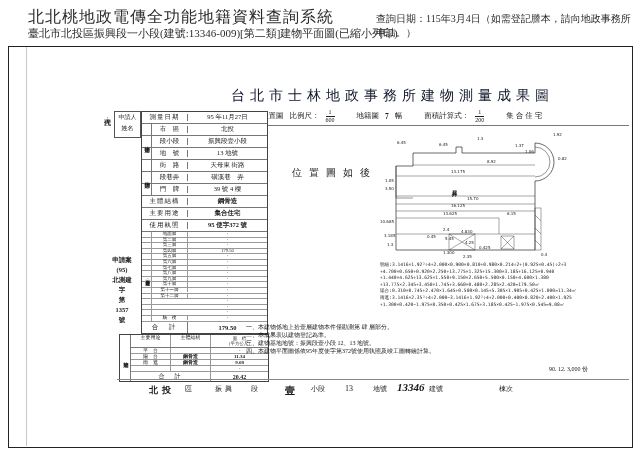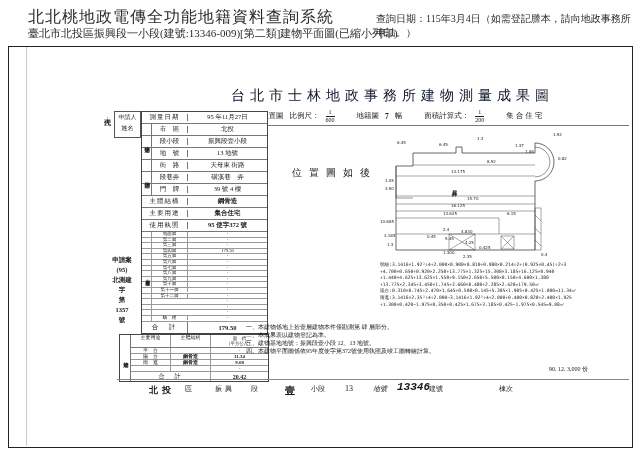--- a/index.html
+++ b/index.html
@@ -296,22 +296,22 @@
   </div>
 
   <div class="abs" id="bottom-rule"></div>
   <span class="bt hand" style="left:140px;font-size:9px;letter-spacing:4px;">北投</span>
   <span class="bt" style="left:176px;">區</span>
   <span class="bt" style="left:206px;letter-spacing:3px;">振興</span>
   <span class="bt" style="left:242px;">段</span>
   <span class="bt hand" style="left:276px;font-size:10px;">壹</span>
   <span class="bt" style="left:302px;">小段</span>
   <span class="bt" style="left:336px;font-size:8px;">13</span>
-  <span class="bt" style="left:364px;font-style:italic;">地號</span>
-  <span class="bt hand" style="left:388px;font-size:11px;font-style:italic;top:334px;font-family:Liberation Mono, monospace;">13346</span>
+  <span class="bt" style="left:364px;">地號</span>
+  <span class="bt hand" style="left:388px;font-size:11px;font-style:italic;top:334px;">13346</span>
   <span class="bt" style="left:420px;">建號</span>
   <span class="bt" style="left:490px;">棟次</span>
 
   <div class="abs" id="loc-note">位置圖如後</div>
 
   <svg class="abs" id="plan-svg" width="265" height="190" viewBox="0 0 265 190" xmlns="http://www.w3.org/2000/svg">
     <g stroke="#2a2a2a" stroke-width="0.7" fill="none">
       <path d="M57,46 H74 V33 H117 V27 H123 V33 H196"></path>
       <path d="M196,33 V23 a19,19 0 1 1 0,38 V61"></path>
       <path d="M196,27 a15,15 0 1 1 0,30" stroke-width="0.5"></path>

